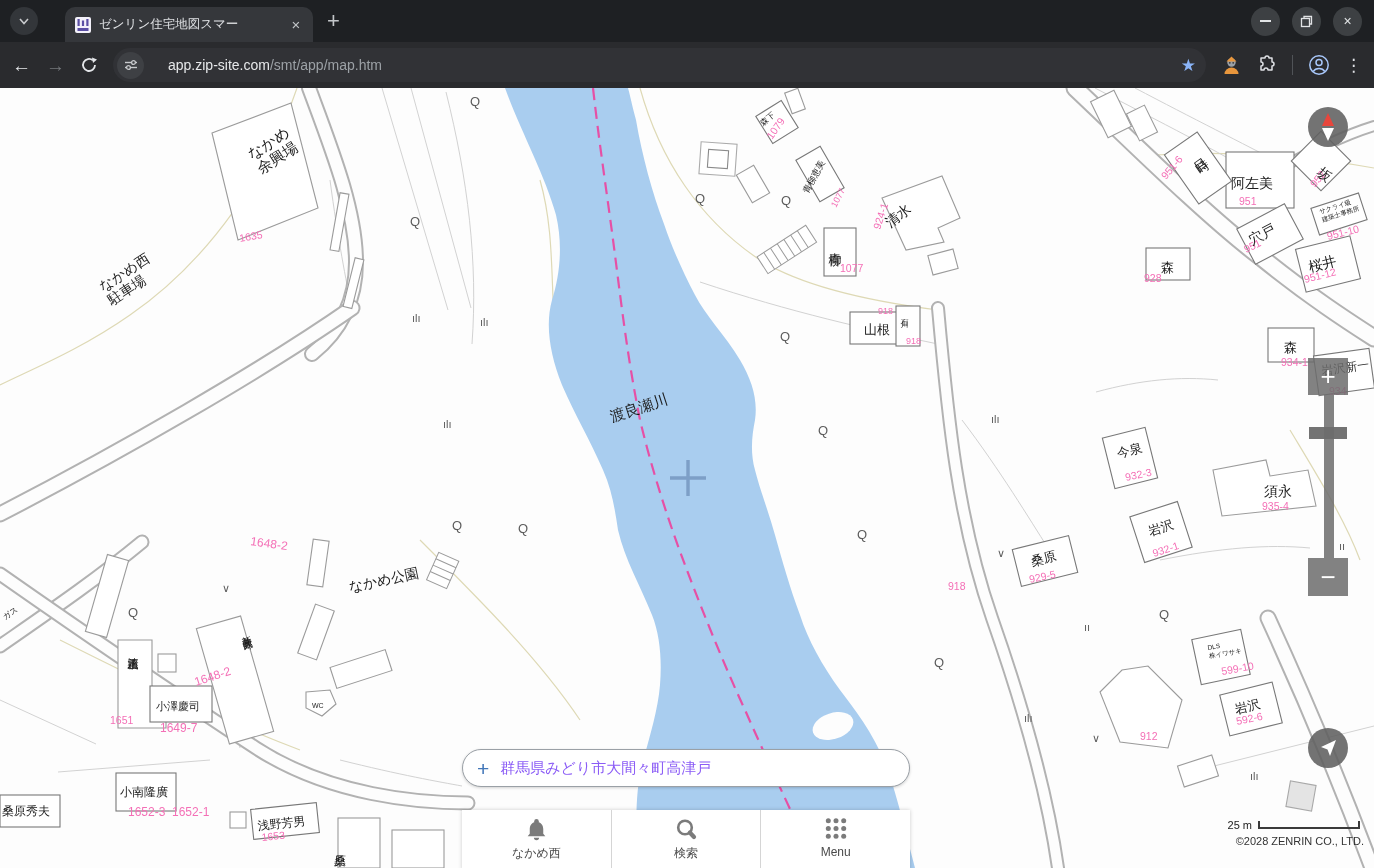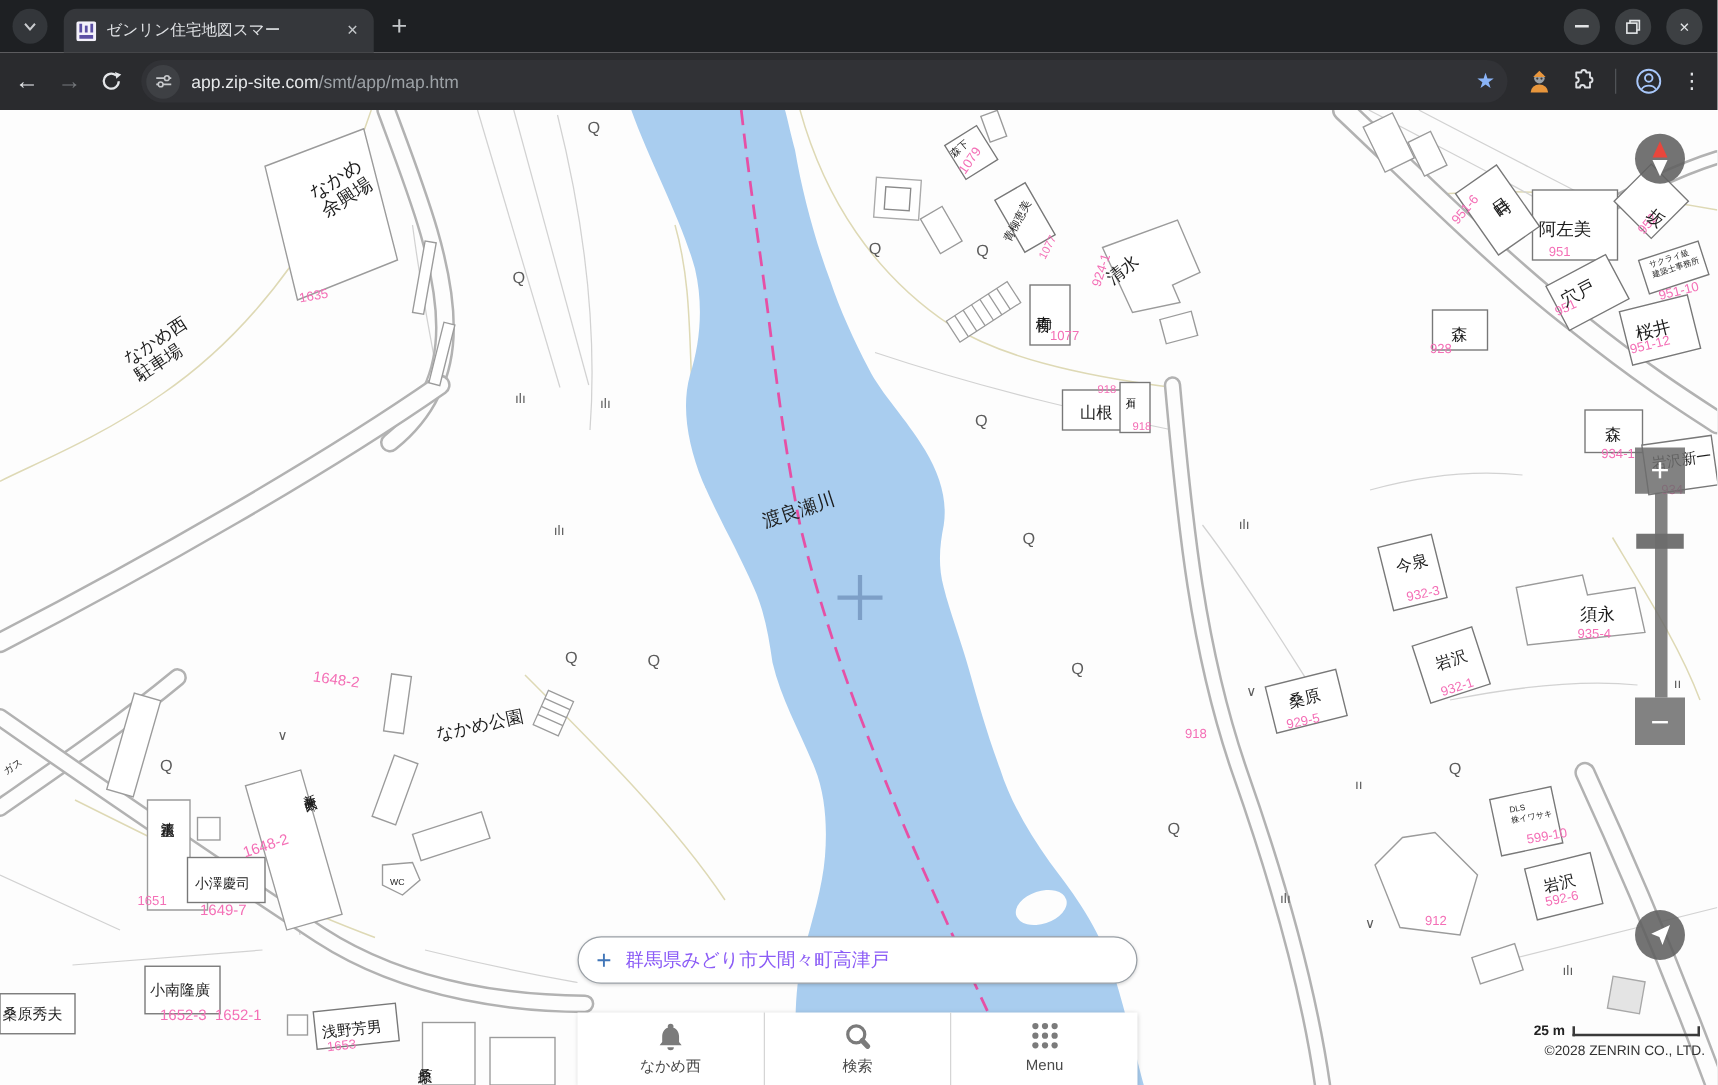--- a/index.html
+++ b/index.html
@@ -1,32 +1,32 @@
 <!DOCTYPE html>
 <html><head>
 <meta charset="utf-8">
 <style>
   html,body{margin:0;padding:0}
   body{width:1374px;height:868px;overflow:hidden;position:relative;background:#fff;
        font-family:"Liberation Sans","DejaVu Sans",sans-serif;-webkit-font-smoothing:antialiased}
   
   .tabstrip{position:absolute;top:0;left:0;width:1374px;height:42px;background:#1e2023;display:flex;align-items:center}
   .tab-search{width:28px;height:28px;border-radius:50%;background:#33363a;color:#c8cacd;display:flex;align-items:center;justify-content:center;margin-left:10px;font-size:12px}
-  .tab{margin-left:13px;width:230px;height:35px;background:#35373b;border-radius:10px 10px 0 0;display:flex;align-items:center;padding:0 8px 0 10px;gap:8px;align-self:flex-end}
+  .tab{margin-left:27px;width:230px;height:35px;background:#35373b;border-radius:10px 10px 0 0;display:flex;align-items:center;padding:0 8px 0 10px;gap:8px;align-self:flex-end}
   .favicon{width:16px;height:16px;flex:0 0 16px}
   .tab-title{color:#dfe1e4;font-size:12.5px;flex:1;white-space:nowrap;overflow:hidden}
   .tab-close{color:#c3c6c9;font-size:15px;width:18px;height:18px;line-height:17px;text-align:center;border-radius:50%}
   .newtab{color:#c3c6c9;font-size:22px;margin-left:14px;font-weight:300}
   .winctl{display:flex;gap:12px;margin-left:auto;margin-right:12px}
   .winbtn{width:29px;height:29px;border-radius:50%;background:#3d4043;display:flex;align-items:center;justify-content:center;color:#e2e4e6;font-size:14px}
   .winbtn .bar{width:11px;height:1.6px;background:#e2e4e6}
   .nav{position:absolute;top:42px;left:0;width:1374px;height:46px;background:#2a2b2e;display:flex;align-items:center;padding:0 12px;gap:15px;box-sizing:border-box}
   .navicon{color:#e4e6e9;font-size:19px;line-height:1}
   .navicon.disabled{color:#74777b}
-  .omnibox{flex:1;height:34px;background:#313236;border-radius:17px;display:flex;align-items:center;padding:0 10px 0 4px;gap:9px;min-width:0}
+  .omnibox{flex:1;height:34px;background:#313236;border-radius:17px;display:flex;align-items:center;padding:0 10px 0 4px;gap:24px;min-width:0}
   .siteinfo{width:27px;height:27px;border-radius:50%;background:#3e4044;display:flex;align-items:center;justify-content:center;flex:0 0 27px}
   .url{font-size:14px;color:#e6e8ea;white-space:nowrap;overflow:hidden}
   .url .path{color:#9ca1a6}
   .star{margin-left:auto;color:#8ab4f8;font-size:17px}
   .divider{width:1px;height:20px;background:#505357}
   .kebab{color:#dfe1e5;font-size:17px;letter-spacing:0}
   
   .map{position:absolute;top:88px;left:0;width:1374px;height:780px;background:#fdfdfd;overflow:hidden}
   .map svg{display:block}
   .mlabel{fill:#1c1c1c}
@@ -36,21 +36,21 @@
   .ovl{position:absolute}
   .roundbtn{width:40px;height:40px;border-radius:50%;background:rgba(96,96,96,.88);display:flex;align-items:center;justify-content:center}
   .zoombtn{width:40px;background:rgba(108,108,108,.85);color:#fff;display:flex;align-items:center;justify-content:center;font-size:26px;font-weight:300}
   .searchbar{left:462px;top:661px;width:448px;height:38px;background:#fff;border:1px solid #9aa0a6;border-radius:20px;display:flex;align-items:center;padding:0 14px;gap:11px;box-sizing:border-box;box-shadow:0 1px 3px rgba(0,0,0,.18)}
   .searchbar .plus{color:#4176b8;font-size:21px;font-weight:400;line-height:1}
   .searchbar .q{font-size:15px;color:#8b5cf6}
   .bottombar{left:462px;top:722px;width:448px;height:60px;background:#fff;display:flex;box-shadow:0 0 4px rgba(0,0,0,.2)}
   .bcell{flex:1;display:flex;flex-direction:column;align-items:center;justify-content:flex-start;padding-top:7px;gap:3px;border-right:1px solid #d5d5d5}
   .bcell:last-child{border-right:none}
   .bcell .blabel{font-size:12px;color:#4a4a4a}
-  .scale-label{left:1218px;top:731px;width:34px;text-align:right;font-size:11px;color:#222;font-weight:bold}
+  .scale-label{left:1218px;top:731px;width:34px;text-align:right;font-size:11px;color:#222;font-weight:normal}
   .scale-bar{left:1258px;top:733px;width:102px;height:8px;border-left:2px solid #3a3a3a;border-right:2px solid #3a3a3a;border-bottom:2px solid #3a3a3a;box-sizing:border-box}
   .copyright{right:10px;top:747px;font-size:11px;color:#333}
 </style>
 </head>
 <body>
 
 <div class="tabstrip">
   <div class="tab-search">
     <svg width="14" height="14" viewBox="0 0 14 14">
         <polyline points="3,5 7,9.5 11,5" fill="none" stroke="#c8cacd" stroke-width="1.6"></polyline>

